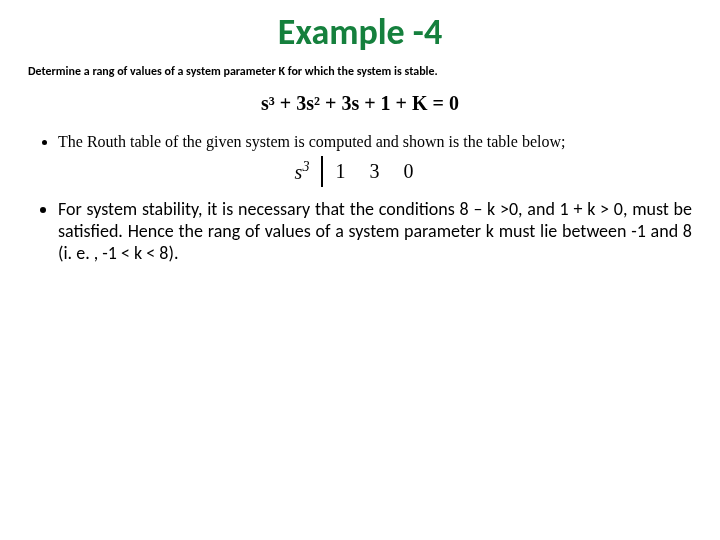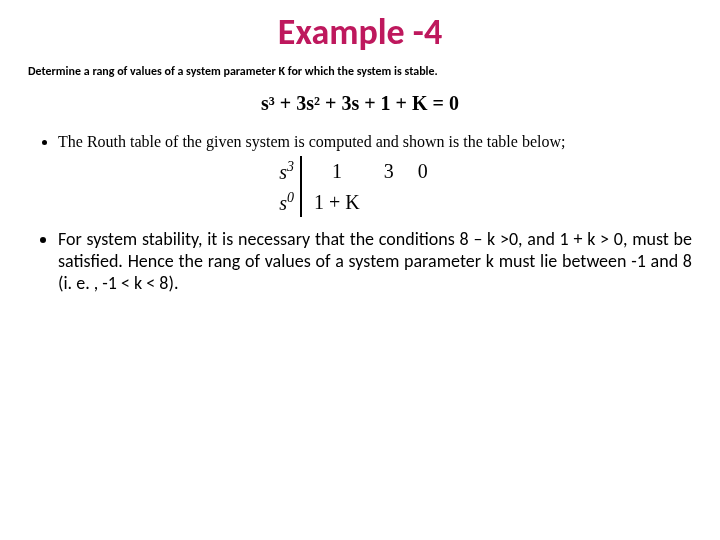--- a/index.html
+++ b/index.html
@@ -7,21 +7,21 @@
     width: 720px;
     height: 540px;
     font-family: Calibri, Arial, sans-serif;
     background: #fff;
     color: #000;
     box-sizing: border-box;
     padding: 6px 28px 10px 28px;
   }
   .title {
     text-align: center;
-    color: #be185d;
+    color: #15803d;
     font-weight: bold;
     font-size: 36px;
     margin: 4px 0 10px 0;
   }
   .prompt {
     font-weight: bold;
     font-size: 12px;
     line-height: 1.18;
     margin: 0 0 14px 0;
   }
@@ -52,21 +52,21 @@
   .routh {
     font-family: "Times New Roman", serif;
     font-size: 20px;
     border-collapse: collapse;
   }
   .routh td {
     padding: 3px 12px;
     text-align: center;
     vertical-align: middle;
   }
-  .routh td.pow { text-align: left; font-style: italic; padding-right: 6px; padding-left: 0; }
+  .routh td.pow { text-align: left; font-style: italic; padding-left: 0; }
   .vline { border-left: 2px solid #000; }
   .frac {
     display: inline-block;
     text-align: center;
     line-height: 1.0;
     vertical-align: middle;
   }
   .frac .num { display: block; border-bottom: 2px solid #000; padding: 0 6px 1px 6px; }
   .frac .den { display: block; padding-top: 1px; }
   sup { font-size: 0.7em; }
@@ -88,25 +88,19 @@
 
 <div class="routh-wrap">
   <table class="routh">
     <tbody>
         <tr>
       <td class="pow"><span>s</span><sup>3</sup></td>
       <td class="vline">1</td>
       <td>3</td>
       <td>0</td>
     </tr>
-    <tr>
-      <td class="pow"><span>s</span><sup>0</sup></td>
-      <td class="vline">1 + K</td>
-      <td></td>
-      <td></td>
-    </tr>
   </tbody>
     </table>
 </div>
 
 <ul>
   <li class="big">For system stability, it is necessary that the conditions  8 – k &gt;0,  and 1 + k &gt; 0, must be satisfied. Hence the rang of values of a system parameter k must lie between -1 and 8 (i. e. , -1 &lt; k &lt; 8).</li>
 </ul>
 
 </body></html>

